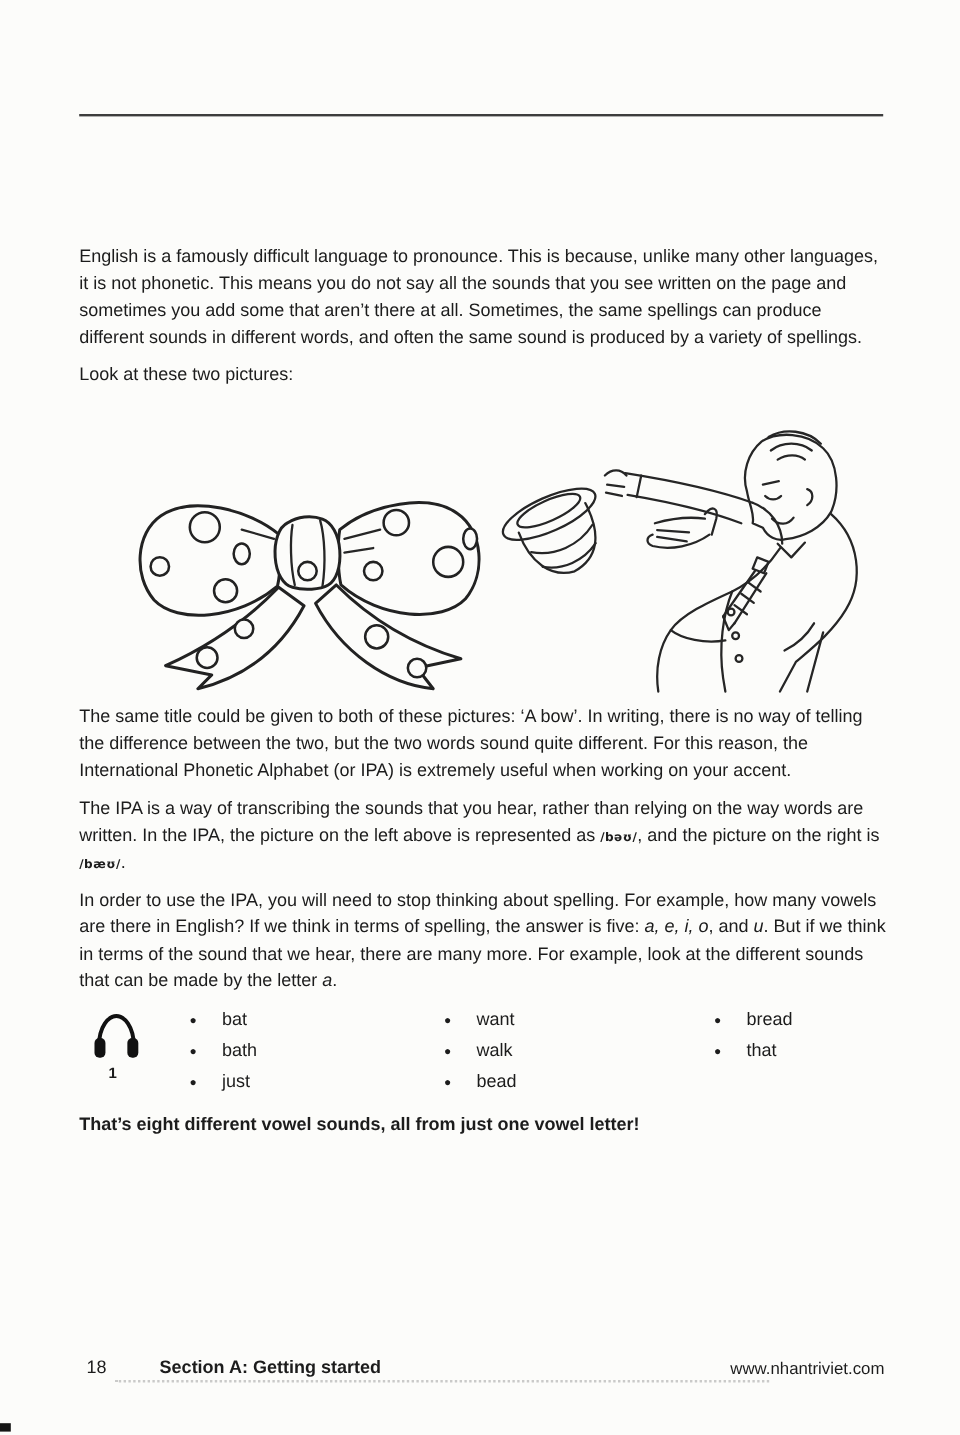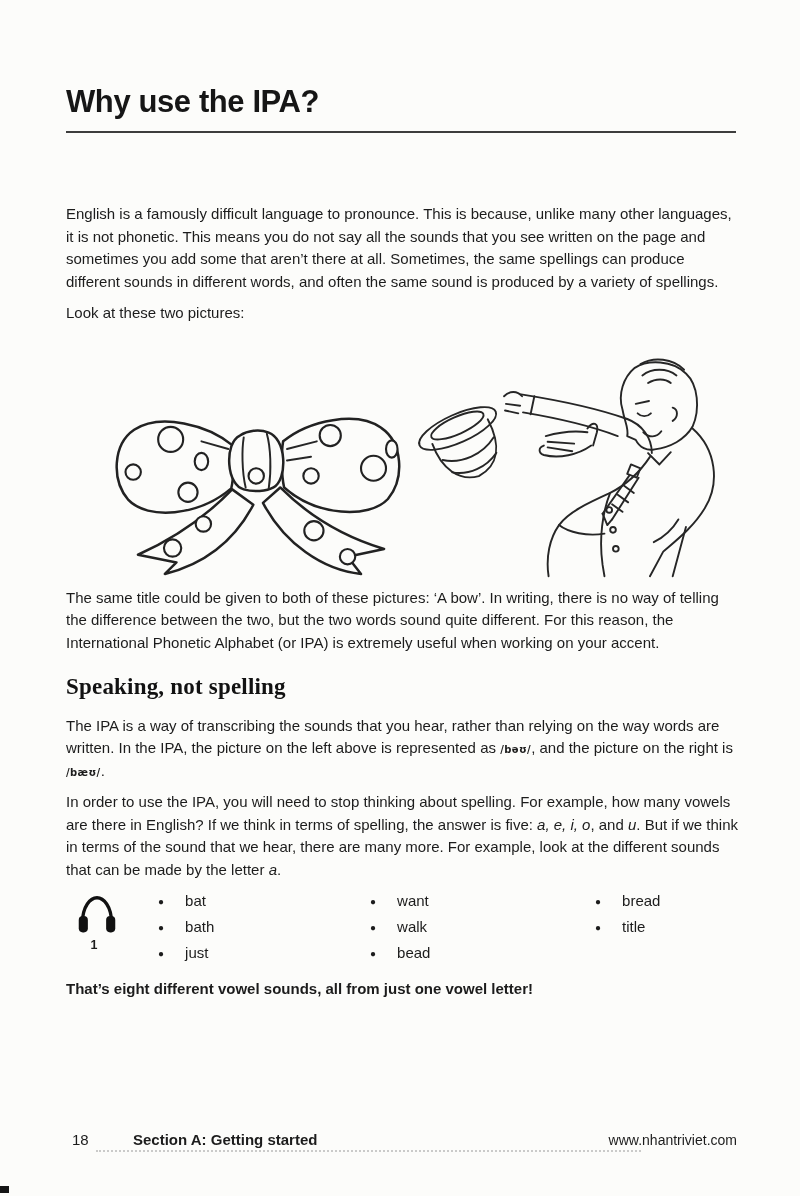--- a/index.html
+++ b/index.html
@@ -53,21 +53,20 @@
   svg .ln{fill:none;stroke:#262626;stroke-width:2;stroke-linecap:round;stroke-linejoin:round;}
   svg .rib{fill:#fcfcfa;stroke:#222;stroke-width:2.6;stroke-linejoin:round;}
   svg .dot{fill:#fcfcfa;stroke:#222;stroke-width:2.2;}
 </style>
 </head>
 <body>
 
 <div class="page">
 
   <div class="hdr">
-    <h1>Why use the IPA?</h1>
     <div class="title-rule"></div>
   </div>
 
   <div class="content">
 
     <p>English is a famously difficult language to pronounce. This is because, unlike many other languages, it is not phonetic. This means you do not say all the sounds that you see written on the page and sometimes you add some that aren’t there at all. Sometimes, the same spellings can produce different sounds in different words, and often the same sound is produced by a variety of spellings.</p>
 
     <p class="look">Look at these two pictures:</p>
 
     <div class="pictures">
@@ -153,21 +152,20 @@
         <path class="ln" d="M286,204 L272,256"></path>
 
         <circle class="ln" cx="205" cy="186" r="3"></circle>
         <circle class="ln" cx="209" cy="207" r="3"></circle>
         <circle class="ln" cx="212" cy="227" r="3"></circle>
       </svg>
     </div>
 
     <p>The same title could be given to both of these pictures: ‘A bow’. In writing, there is no way of telling the difference between the two, but the two words sound quite different. For this reason, the International Phonetic Alphabet (or IPA) is extremely useful when working on your accent.</p>
 
-    <h2 class="serif">Speaking, not spelling</h2>
 
     <p><span>The IPA is a way of transcribing the sounds that you hear, rather than relying on the way words are written. In the IPA, the picture on the left above is represented as </span><span class="ipa">/bəʊ/</span><span>, and the picture on the right is </span><span class="ipa">/bæʊ/</span><span>.</span></p>
 
     <p><span>In order to use the IPA, you will need to stop thinking about spelling. For example, how many vowels are there in English? If we think in terms of spelling, the answer is five: </span><span class="it">a, e, i, o</span><span>, and </span><span class="it">u</span><span>. But if we think in terms of the sound that we hear, there are many more. For example, look at the different sounds that can be made by the letter </span><span class="it">a</span><span>.</span></p>
 
     <div class="listen">
       <div class="audio-marker">
         <svg width="42" height="44" viewBox="0 0 46 48">
           <path d="M7,32 C7,13 16,4 23,4 C30,4 39,13 39,32" fill="none" stroke="#111" stroke-width="3.6" stroke-linecap="round"></path>
           <rect x="3" y="24" width="10" height="18" rx="4.5" fill="#111"></rect>
@@ -204,21 +202,21 @@
               <span class="wlabel">bead</span>
             </div>
         </div>
         <div class="wcol c3">
           <div class="witem">
               <span class="bullet">●</span>
               <span class="wlabel">bread</span>
             </div>
           <div class="witem">
               <span class="bullet">●</span>
-              <span class="wlabel">title</span>
+              <span class="wlabel">that</span>
             </div>
         </div>
       </div>
     </div>
 
     <p class="concl">That’s eight different vowel sounds, all from just one vowel letter!</p>
   </div>
 
   <div class="ftr">
     <span class="pnum">18</span>

